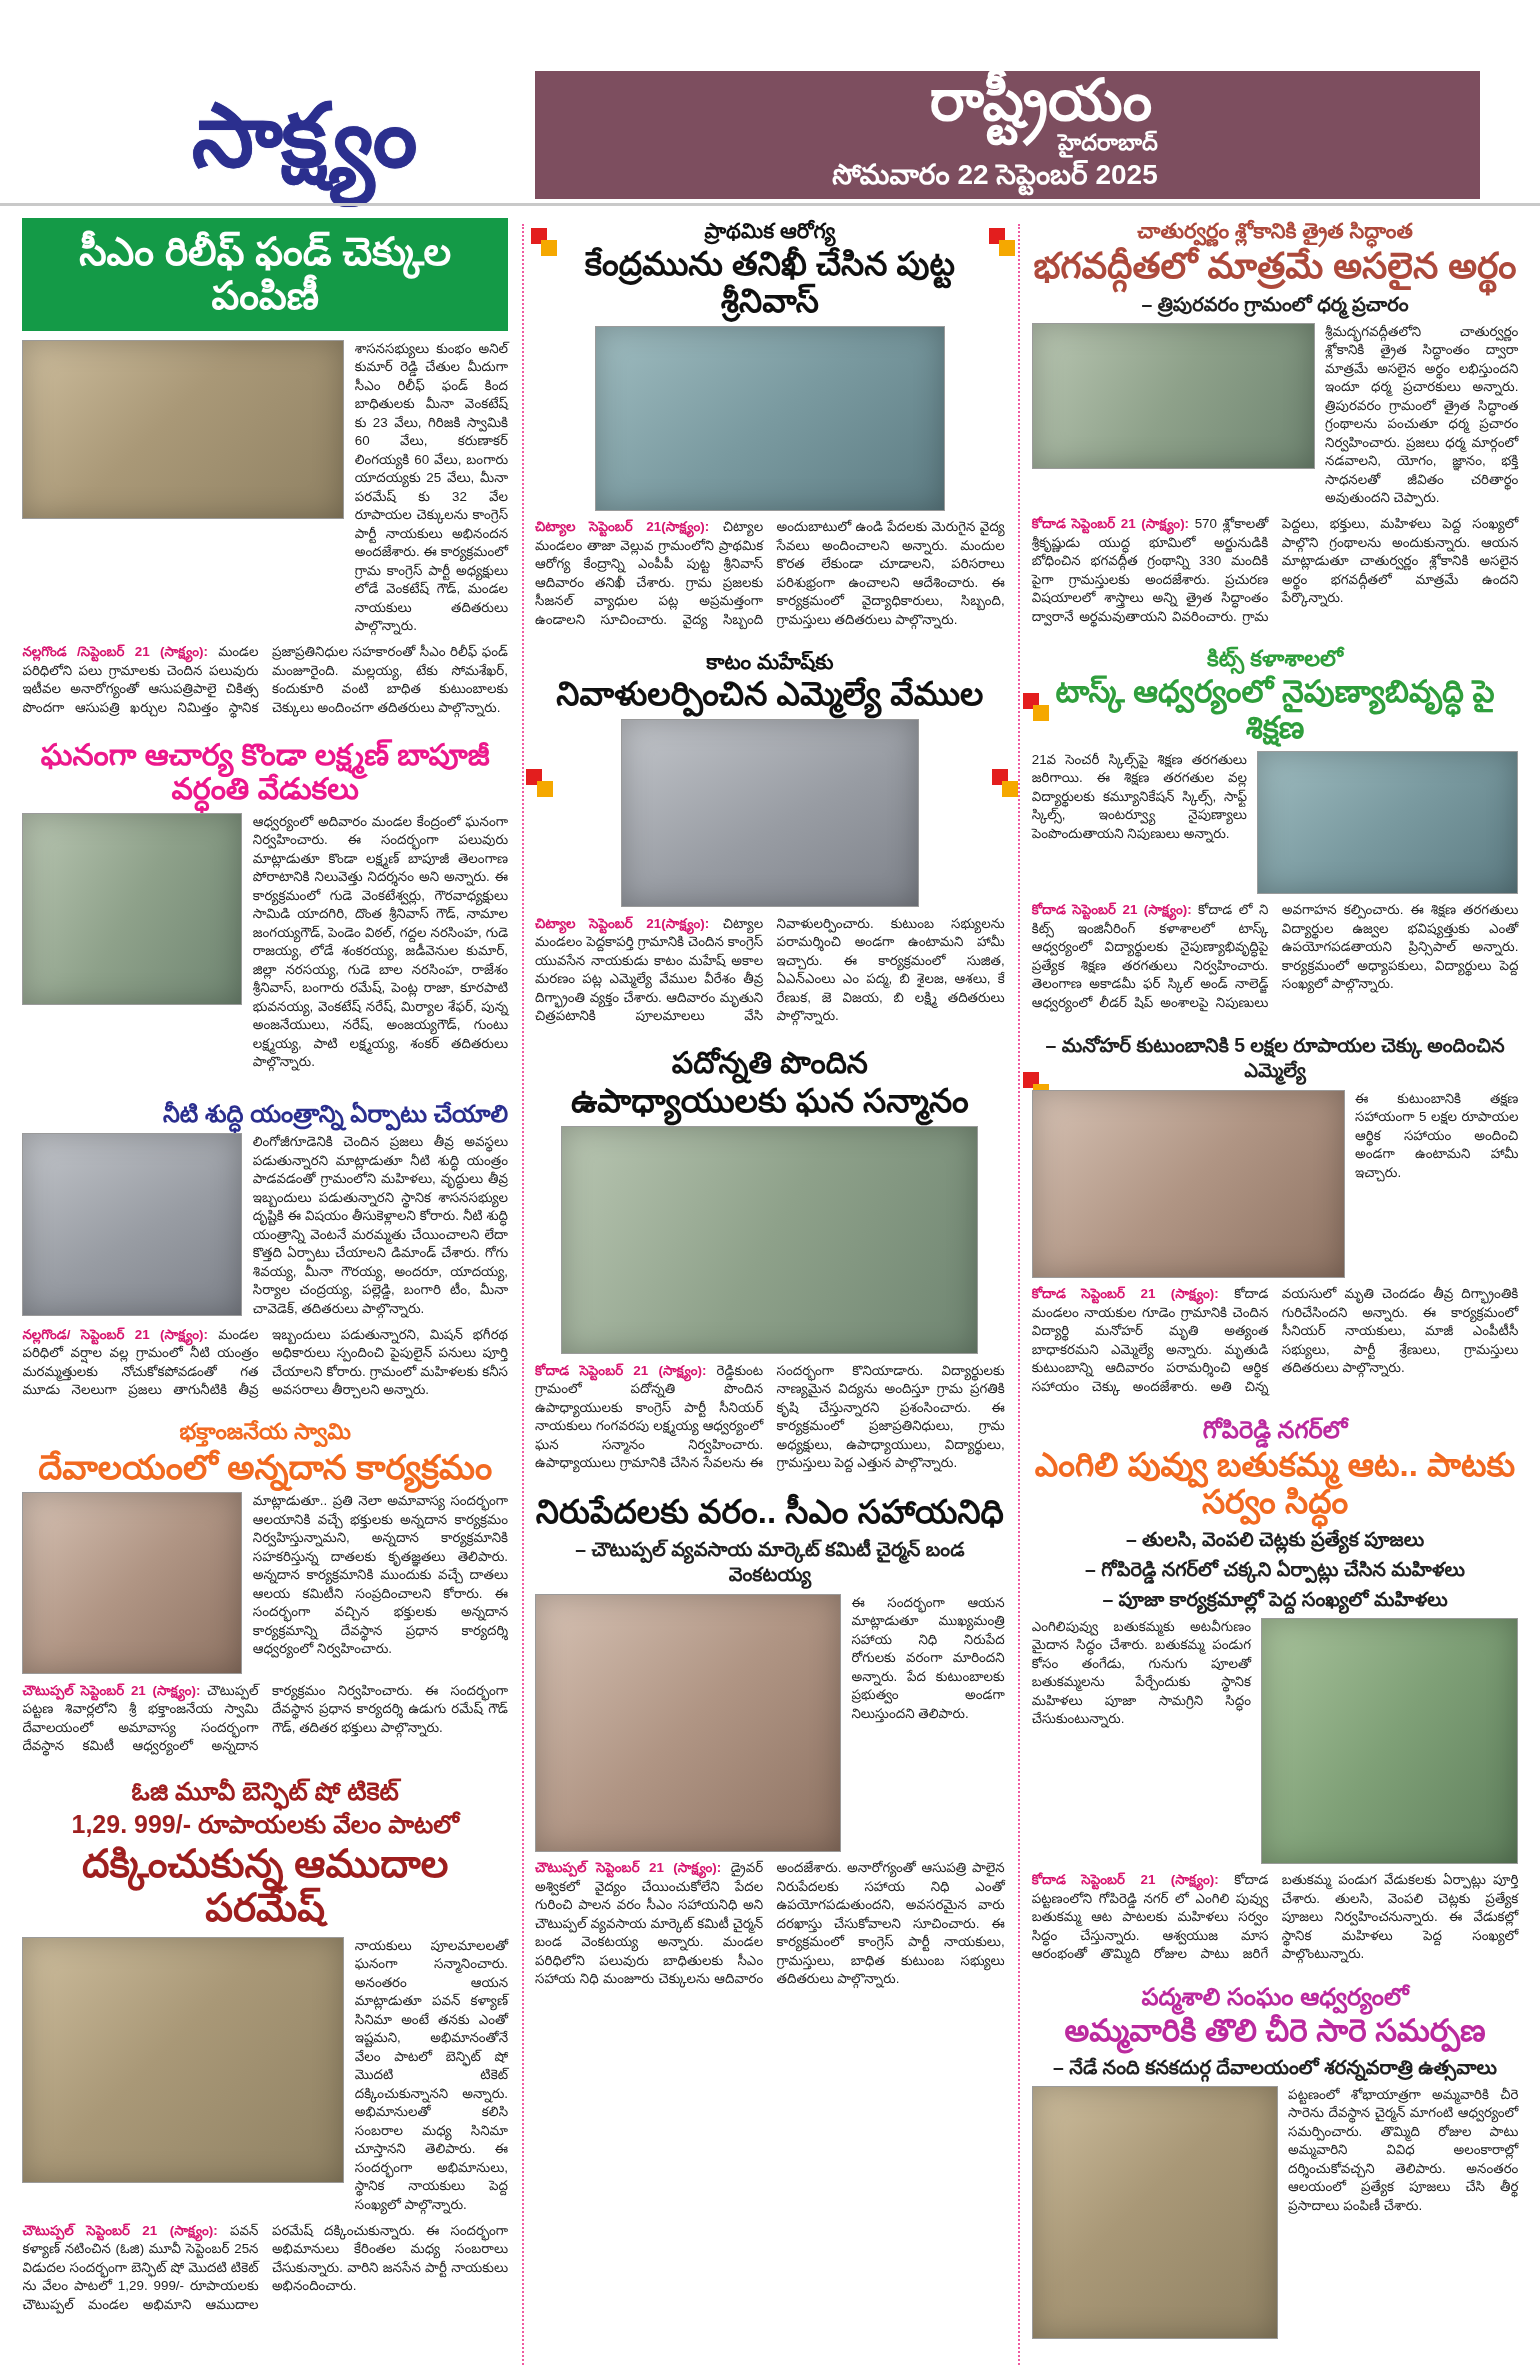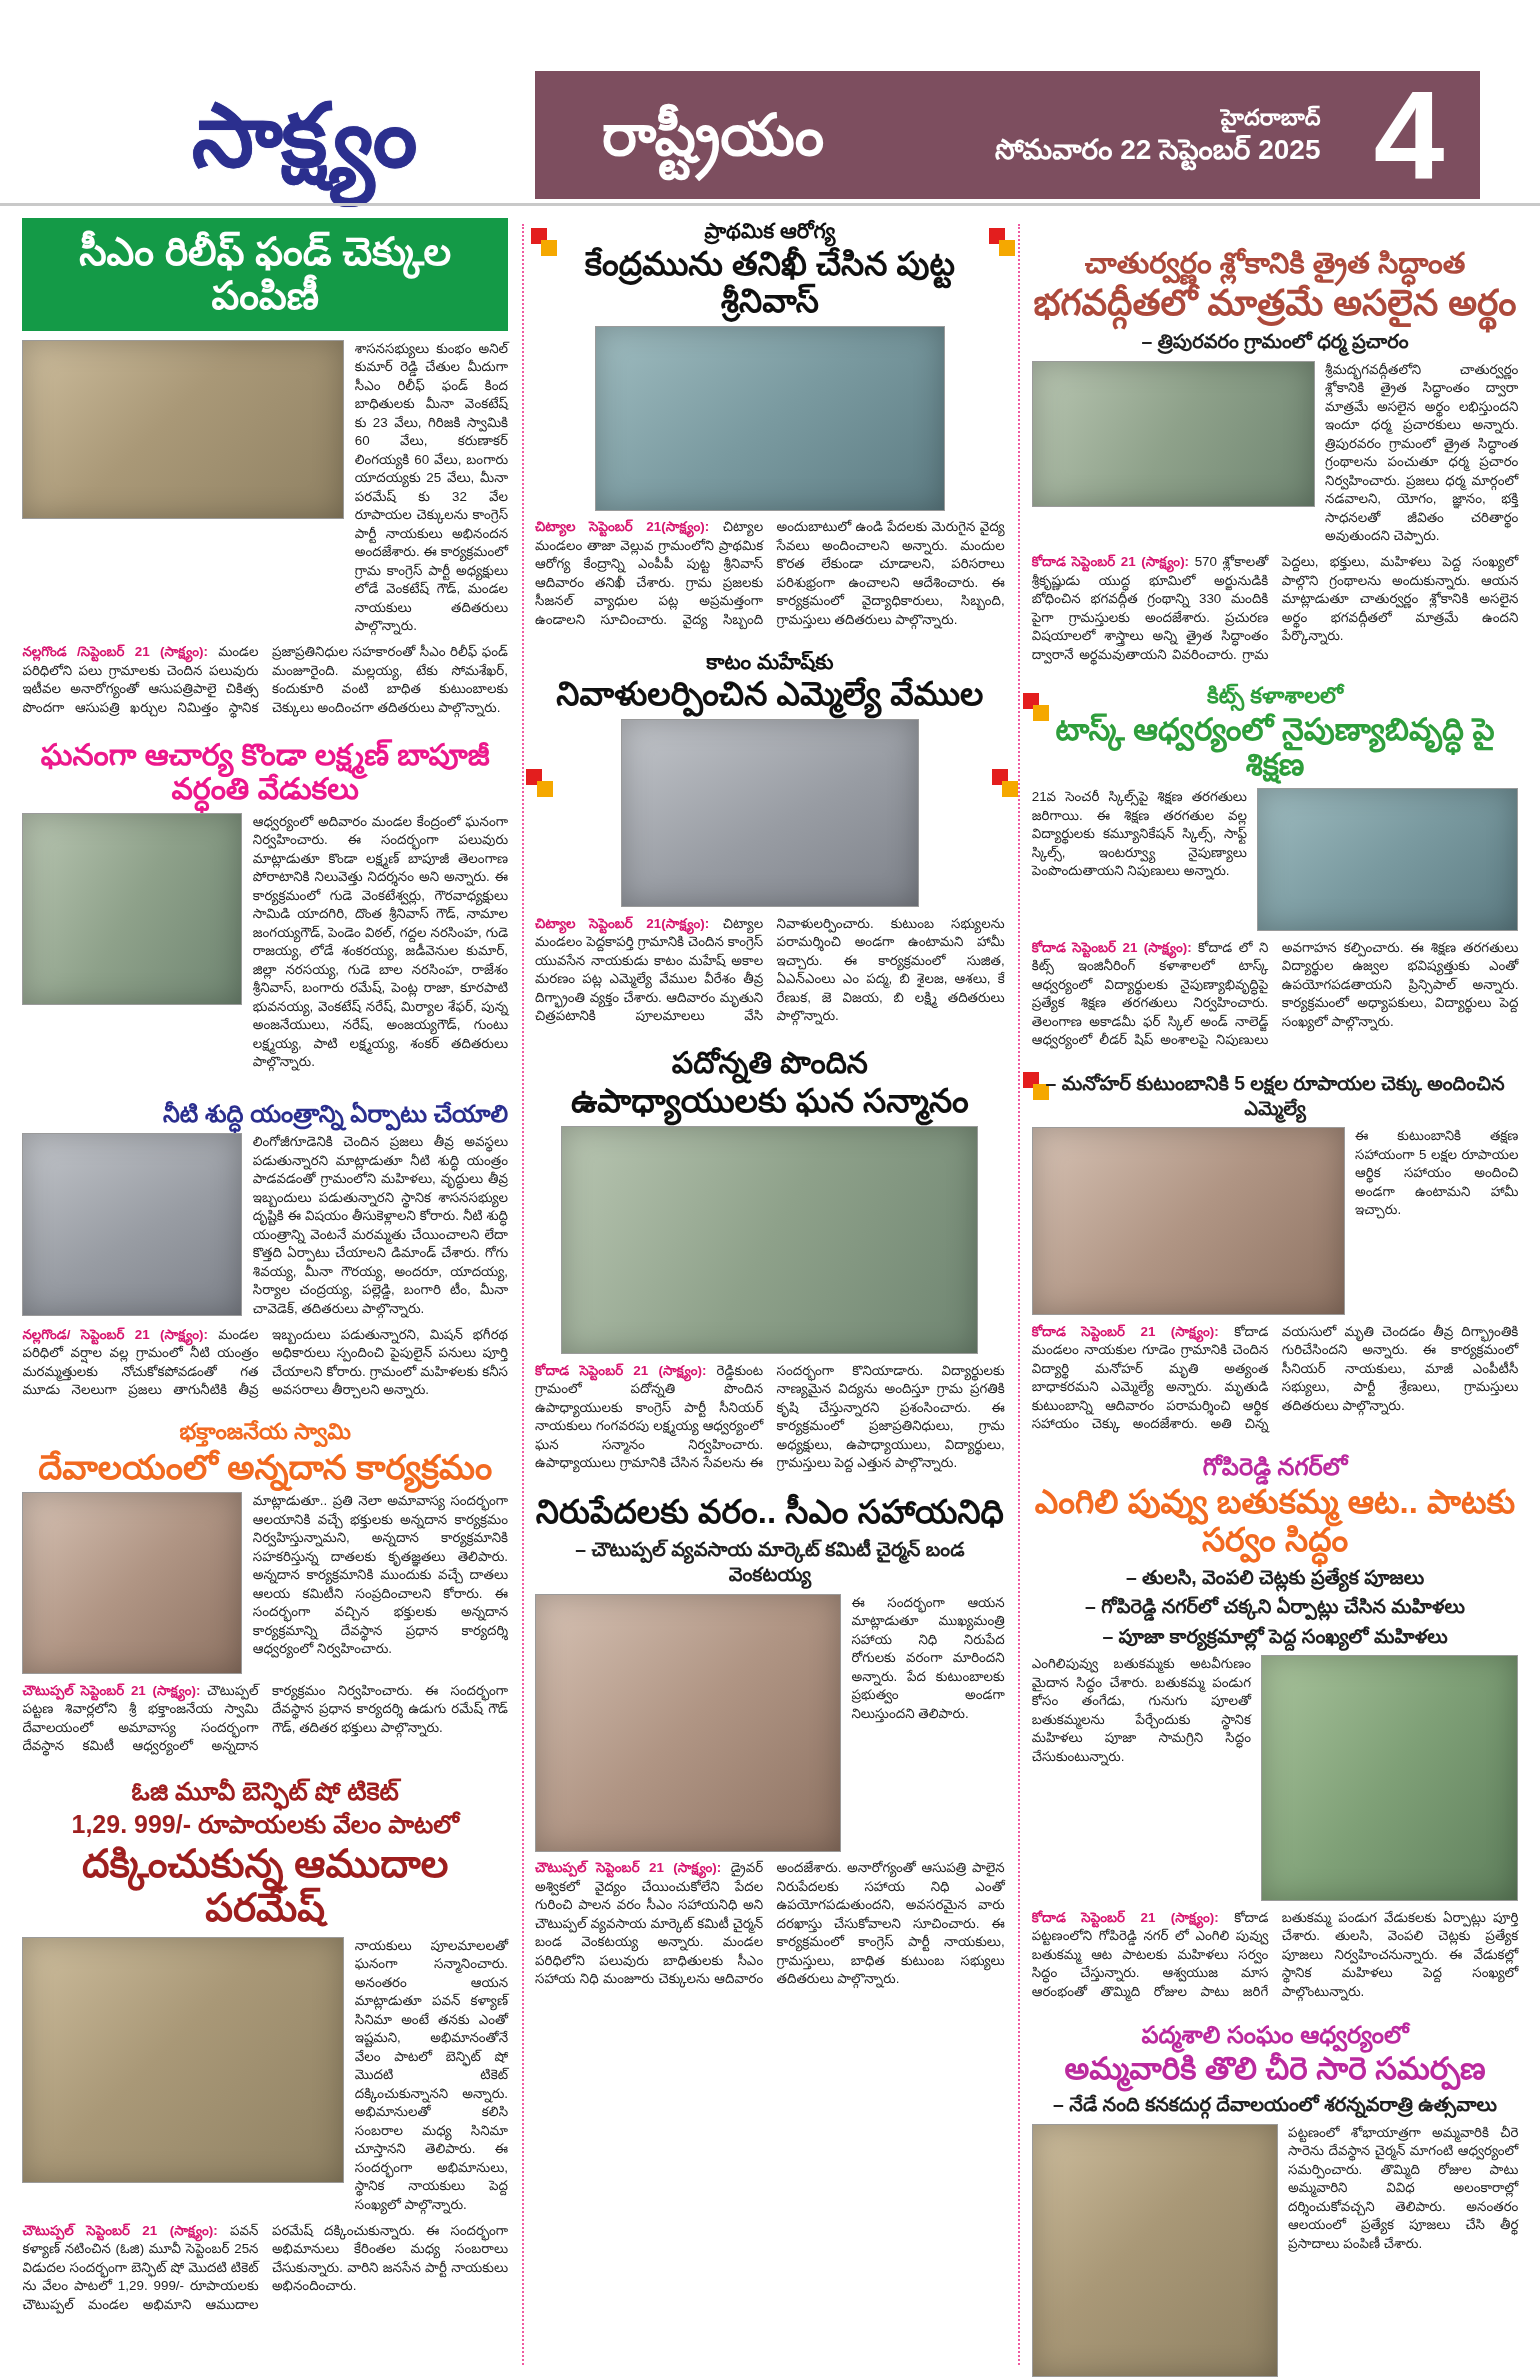--- a/index.html
+++ b/index.html
@@ -12,21 +12,21 @@
   .masthead{
     position:absolute;left:88px;top:72px;width:432px;height:127px;
     display:flex;align-items:center;justify-content:center;
   }
   .masthead .logo{
     font-size:88px;font-weight:bold;color:#2b2f8e;letter-spacing:-1.5px;line-height:1;
     text-shadow:0 0 0.7px #2b2f8e;
   }
   .top-banner{
     position:absolute;left:535px;top:71px;width:945px;height:128px;
-    background:#7d4e5f;color:#fff;display:flex;align-items:center;
+    background:#7d4e5f;color:#fff;display:flex;align-items:center;flex-direction:column;
   }
   .top-banner .section{
     font-size:58px;font-weight:bold;padding-left:67px;flex:0 0 auto;line-height:1;
   }
   .top-banner .dateblock{
     flex:1;text-align:right;padding-right:25px;line-height:1.25;
   }
   .top-banner .edition{font-size:22.4px;font-weight:bold;}
   .top-banner .date{font-size:28px;font-weight:bold;}
   .top-banner .pagenum{
@@ -79,21 +79,21 @@
   .hl-orange{color:#f26a21;font-size:34px;}
   .hl-darkred{color:#9e1f1f;font-size:39px;}
   .hl-black{color:#111;font-size:33px;}
   .hl-brick{color:#ad4a3c;font-size:36px;}
   .hl-green{color:#2f9e3c;font-size:31px;}
   .hl-red{color:#e8242a;font-size:31px;}
   .hl-magenta{color:#bb2a9e;font-size:31px;}
   .kk-orange{color:#f26a21;font-size:22.4px;}
   .kk-black{color:#111;font-size:21px;}
   .kk-darkred{color:#9e1f1f;font-size:25px;line-height:1.3;}
-  .kk-brick{color:#ad4a3c;font-size:29px;margin-top:28px;}
+  .kk-brick{color:#ad4a3c;font-size:21px;}
   .kk-green{color:#2f9e3c;font-size:22.4px;}
   .kk-magenta{color:#bb2a9e;font-size:24px;}
   .hl-white{color:#fff;font-size:39px;}
 </style>
 </head>
 <body>
 
 <div class="page">
 
   <div class="masthead">

